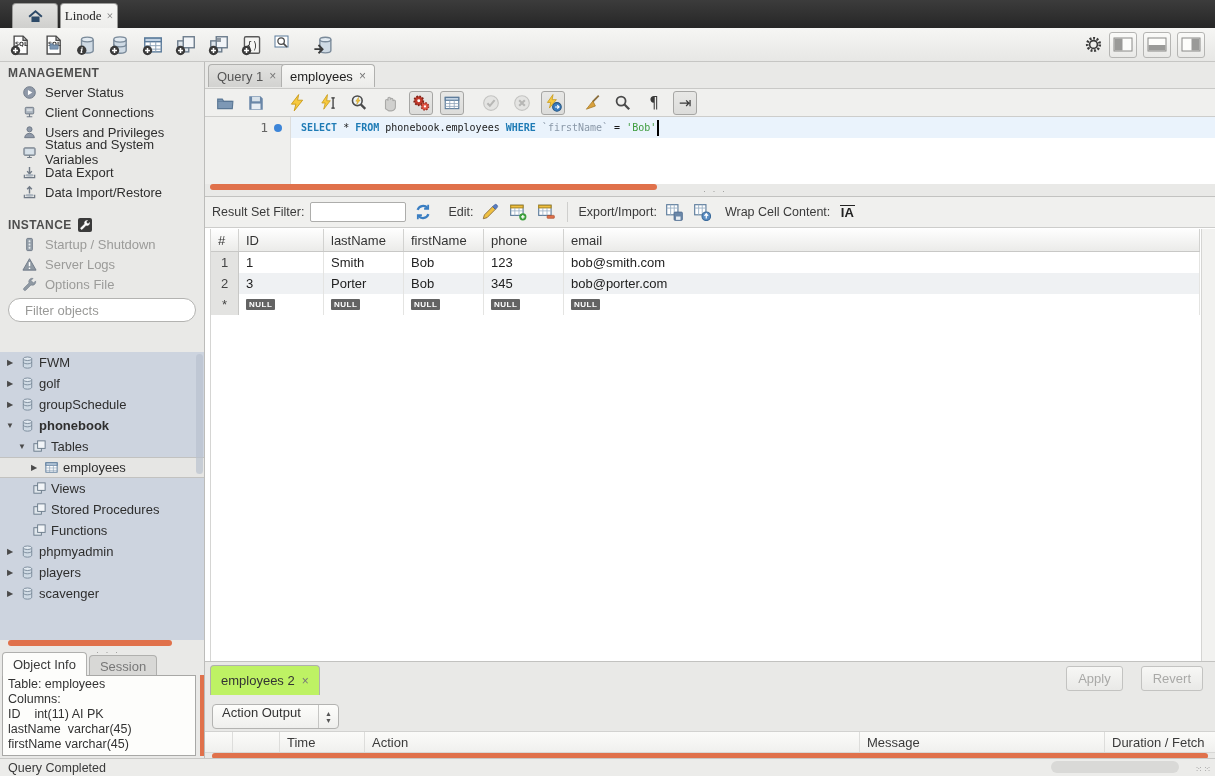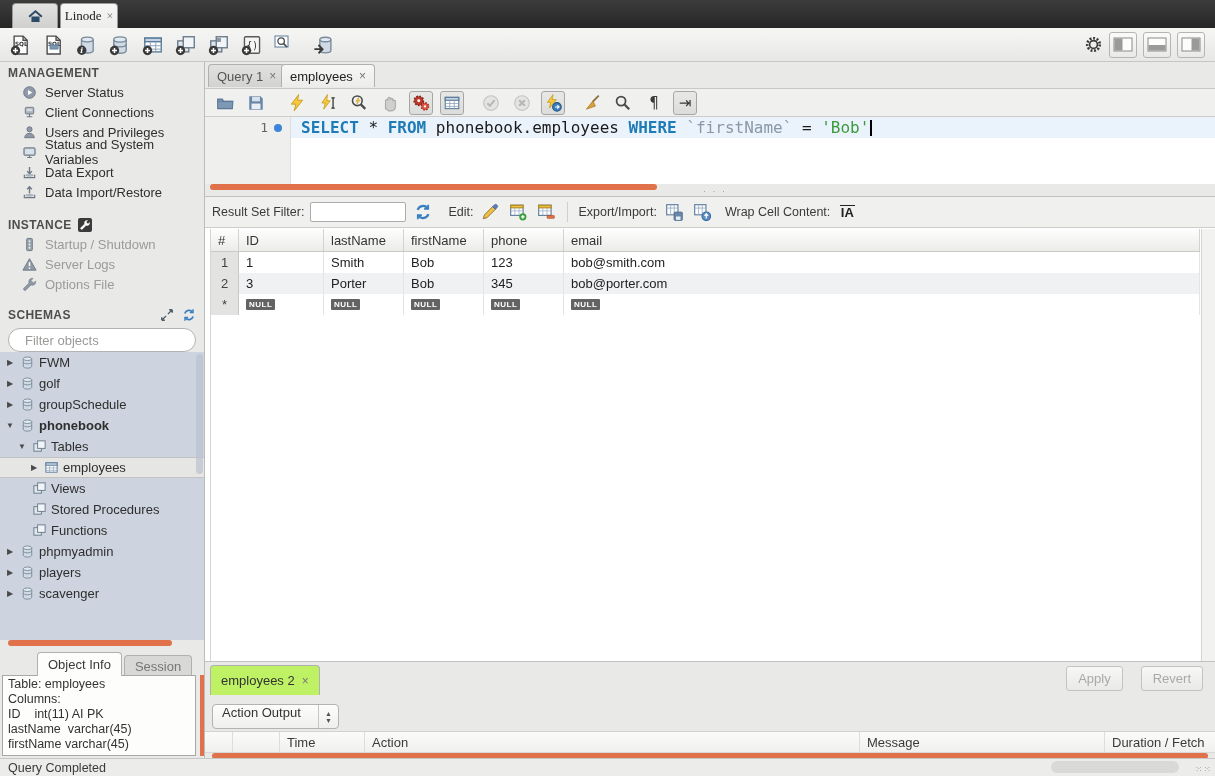--- a/index.html
+++ b/index.html
@@ -42,21 +42,21 @@
   .trow.lvl1 { padding-left:16px; }
   .trow.lvl2 { padding-left:28px; }
   .trow.selected { background:#e6e6e4; border-top:1px solid #c2c2c0; border-bottom:1px solid #c2c2c0; }
   .trow.bold span.lbl { font-weight:bold; }
   .tree-vscroll { position:absolute; right:1px; top:2px; width:7px; height:120px; background:#b9c2cf; border-radius:4px; opacity:.7; }
 
   .side-hscroll { position:absolute; top:578px; left:8px; width:164px; height:6px; background:#e0714b; border-radius:3px; }
   .side-grip { position:absolute; top:585px; left:96px; color:#9a9a98; font-size:9px; letter-spacing:2px; }
 
   .objinfo-tabs { position:absolute; top:590px; left:2px; display:flex; }
-  .oi-tab { height:24px; padding:0 10px; display:flex; align-items:center; border:1px solid #b0b0ae; border-bottom:none; border-radius:4px 4px 0 0; font-size:13px;margin-left:35px; }
+  .oi-tab { height:24px; padding:0 10px; display:flex; align-items:center; border:1px solid #b0b0ae; border-bottom:none; border-radius:4px 4px 0 0; font-size:13px; }
   .oi-tab.active { background:#fdfdfb; color:#3a3a3a; position:relative; z-index:2; }
   .oi-tab.inactive { background:#d8d8d6; color:#777; margin-left:2px; height:21px; margin-top:3px; }
   .objinfo-box { position:absolute; top:613px; left:2px; width:194px; height:81px; background:#fdfdfb; border:1px solid #a8a8a6; padding:1px 5px; font-size:12.5px; line-height:15px; color:#333; overflow:hidden; }
   .objinfo-box div { white-space:pre; }
   .side-vscroll-orange { position:absolute; top:613px; right:0px; width:4px; height:81px; background:#e0714b; }
 
   
   .main { position:absolute; left:205px; top:62px; right:0; bottom:18px; background:#e9e9e7; }
 
   .qtabs { position:absolute; top:0; left:0; right:0; height:25px; }
@@ -69,21 +69,21 @@
   .tbtn svg { width:18px; height:18px; }
   .tbtn.pressed { border-color:#a6a6a4; background:linear-gradient(#e8e8e6,#dcdcda); }
   .tbtn.disabled { opacity:.95; }
   .glyphbtn { font-size:15px; color:#3a3a3a; font-family:"DejaVu Sans",sans-serif; }
 
   .editor { position:absolute; top:54px; left:0; right:0; height:68px; background:#fff; border-top:1px solid #cdcdcb; display:flex; }
   .gutter { width:86px; background:#efefed; border-right:1px solid #dddddb; flex:none; }
   .gline { height:21px; display:flex; align-items:center; justify-content:flex-end; padding-right:8px; gap:6px; }
   .lnum { color:#666; font-family:"DejaVu Sans Mono",monospace; font-size:13px; }
   .stmt-dot { width:8px; height:8px; border-radius:50%; background:#3d85d8; }
-  .code { flex:1; font-family:"DejaVu Sans Mono",monospace; font-size:16px; }
+  .code { flex:1; font-family:"DejaVu Sans Mono",monospace; font-size:10px; }
   .codeline { height:21px; display:flex; align-items:center; padding-left:10px; background:#eaf3fc; white-space:pre; }
   .tok-keyword { color:#1e7bb5; font-weight:bold; }
   .tok-plain { color:#1a1a1a; }
   .tok-identifier { color:#8a98a8; }
   .tok-string { color:#3c9b3c; }
   .caret { display:inline-block; width:1.5px; height:16px; background:#000; margin-left:1px; }
 
   .ed-hscroll { position:absolute; top:122px; left:5px; width:447px; height:6px; background:#e0714b; border-radius:3px; }
   .mid-grip { position:absolute; top:124px; left:498px; color:#9a9a98; font-size:9px; letter-spacing:2px; }
 
@@ -475,33 +475,20 @@
         </svg>
         <span>Server Logs</span>
       </div>
     <div class="side-item disabled">
         <svg>
           <use href="#sym-wrench"></use>
         </svg>
         <span>Options File</span>
       </div>
 
-    <div class="schemas-head">
-      <div class="side-sect-title">
-          <span>SCHEMAS</span>
-        </div>
-      <div class="schemas-tools">
-        <svg width="14" height="14">
-            <use href="#sym-expand"></use>
-          </svg>
-        <svg width="14" height="14">
-            <use href="#sym-refresh"></use>
-          </svg>
-      </div>
-    </div>
     <div class="filterbox">
       <svg width="14" height="14">
           <circle cx="6" cy="6" r="4.2" fill="none" stroke="#2a62a8" stroke-width="1.8"></circle>
           <path d="M9 9l4 4" stroke="#2a62a8" stroke-width="2"></path>
         </svg>
       <input placeholder="Filter objects" style="">
     </div>
 
     <div class="tree">
       <div class="trow lvl0">

